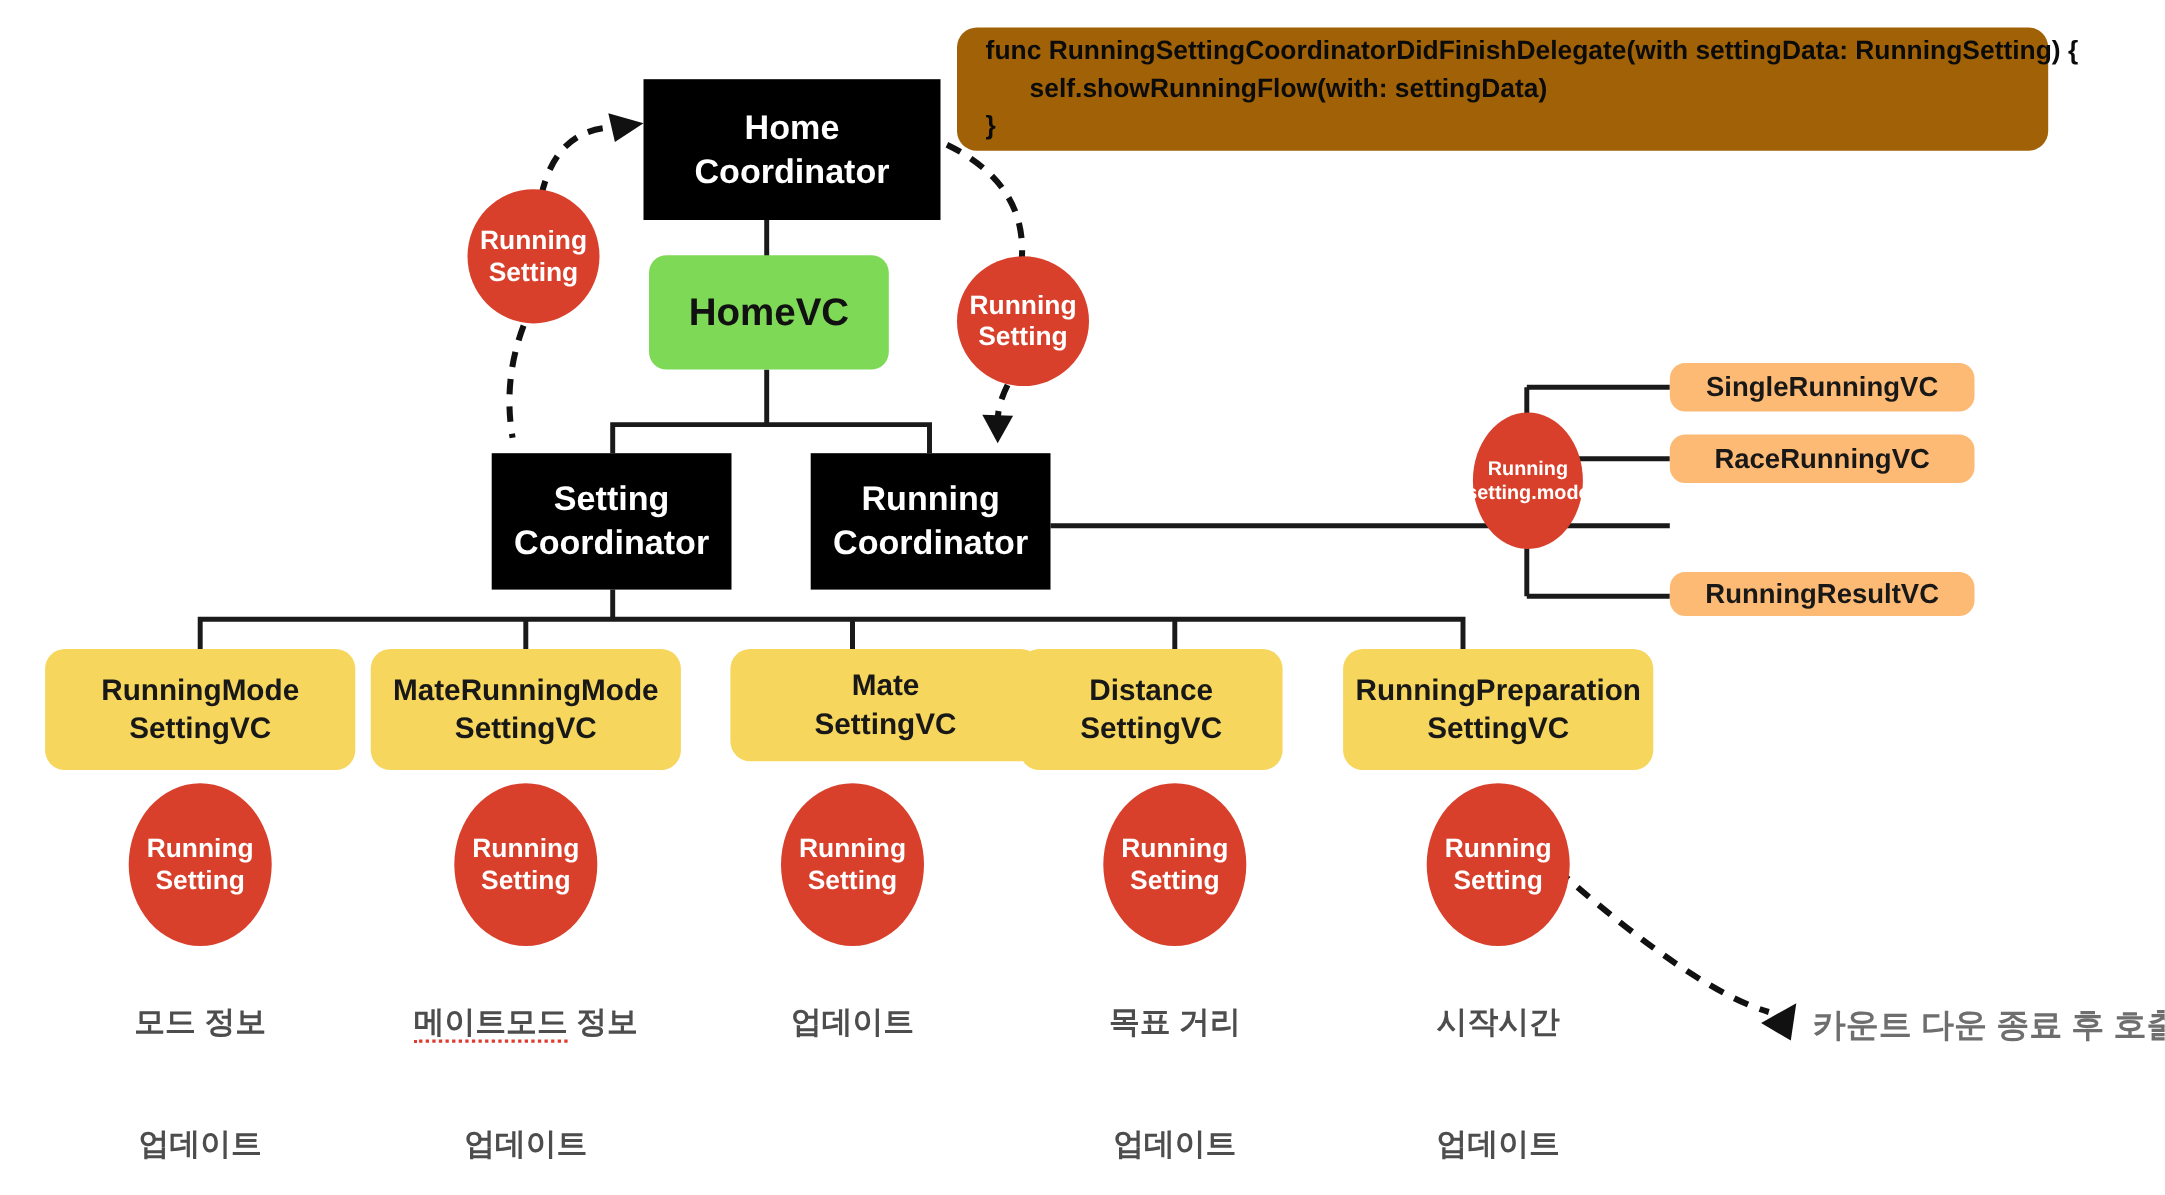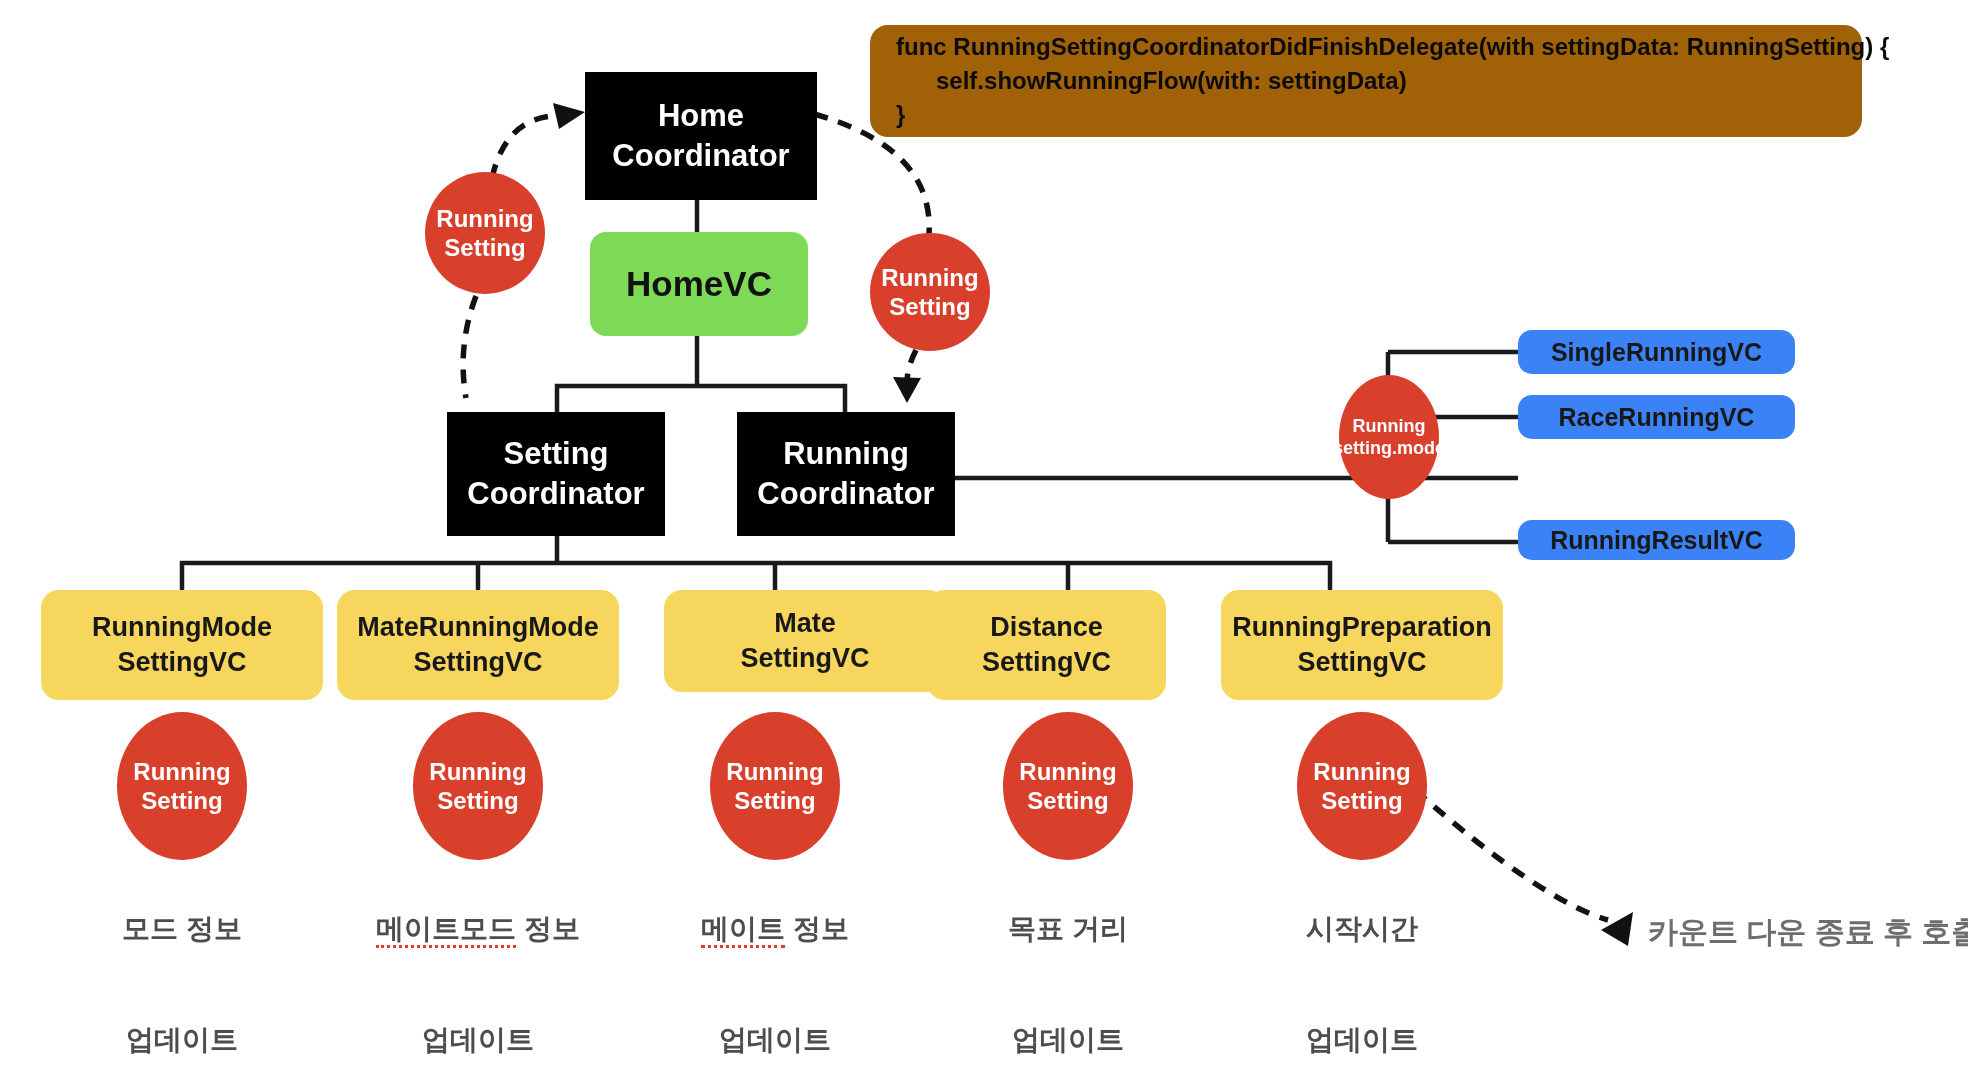--- a/index.html
+++ b/index.html
@@ -11,21 +11,21 @@
   .node{position:absolute;display:flex;align-items:center;justify-content:center;
         text-align:center;box-sizing:border-box;}
   .node span{white-space:pre-line;}
   .black-box{background:#000000;color:#ffffff;font-size:31px;line-height:40px;}
   .green-box{background:#7ed957;color:#111111;font-size:35px;border-radius:16px;}
   .blue-box{background:#a16207;color:#0b0b0b;border-radius:18px;}
   .code{justify-content:flex-start;font-size:24px;line-height:34px;padding-left:26px;}
   .code span{white-space:pre;text-align:left;}
   .call{font-size:26px;}
   .yellow-box{background:#f6d65c;color:#181818;font-size:27px;line-height:35px;border-radius:18px;}
-  .yellow-pill{background:#3b82f6;color:#181818;font-size:25px;border-radius:14px;}
+  .yellow-pill{background:#fdba74;color:#181818;font-size:25px;border-radius:14px;}
   .badge{background:#d8402c;color:#ffffff;border-radius:50%;font-size:24px;line-height:29px;}
   .badge-sm{font-size:18px;line-height:22px;}
   .note{color:#4d4d4d;font-size:28px;line-height:37px;white-space:pre;}
   .note .mis{border-bottom:3px dotted #e23a2e;padding-bottom:1px;}
   .note .mis:empty{border-bottom:none;}
   .gray-note{color:#6e6e6e;font-size:30px;white-space:nowrap;}
 </style>
 </head>
 <body>
 
@@ -54,21 +54,21 @@
       <path d="M916 350 Q906 370 907 386"></path>
       <path d="M1415 790 Q1540 900 1608 920"></path>
     </g>
     <g fill="#111111">
       <polygon points="585,112 553,103 559,129"></polygon>
       <polygon points="907,403 893,377 921,378"></polygon>
       <polygon points="1601,930 1633,912 1628,946"></polygon>
     </g>
   </svg>
 
-  <div class="node black-box" style="left:585px;top:72px;width:232px;height:128px">
+  <div class="node black-box" style="left:585px;top:72px;width:270px;height:128px">
     <span>Home
 Coordinator</span>
   </div>
 
   <div class="node blue-box code" style="left:870px;top:25px;width:992px;height:112px">
     <span>func RunningSettingCoordinatorDidFinishDelegate(with settingData: RunningSetting) {
       self.showRunningFlow(with: settingData)
 }</span>
   </div>
 
@@ -155,21 +155,20 @@
 
   <div class="node note" style="left:22px;top:836px;width:320px;height:76px;display:block;text-align:center">
     <div><span class="mis"></span><span>모드 정보</span></div>
     <div>업데이트</div>
   </div>
   <div class="node note" style="left:318px;top:836px;width:320px;height:76px;display:block;text-align:center">
     <div><span class="mis">메이트모드</span><span> 정보</span></div>
     <div>업데이트</div>
   </div>
   <div class="node note" style="left:615px;top:836px;width:320px;height:76px;display:block;text-align:center">
-    <div><span class="mis">메이트</span><span> 정보</span></div>
     <div>업데이트</div>
   </div>
   <div class="node note" style="left:908px;top:836px;width:320px;height:76px;display:block;text-align:center">
     <div><span class="mis"></span><span>목표 거리</span></div>
     <div>업데이트</div>
   </div>
   <div class="node note" style="left:1202px;top:836px;width:320px;height:76px;display:block;text-align:center">
     <div><span class="mis"></span><span>시작시간</span></div>
     <div>업데이트</div>
   </div>

